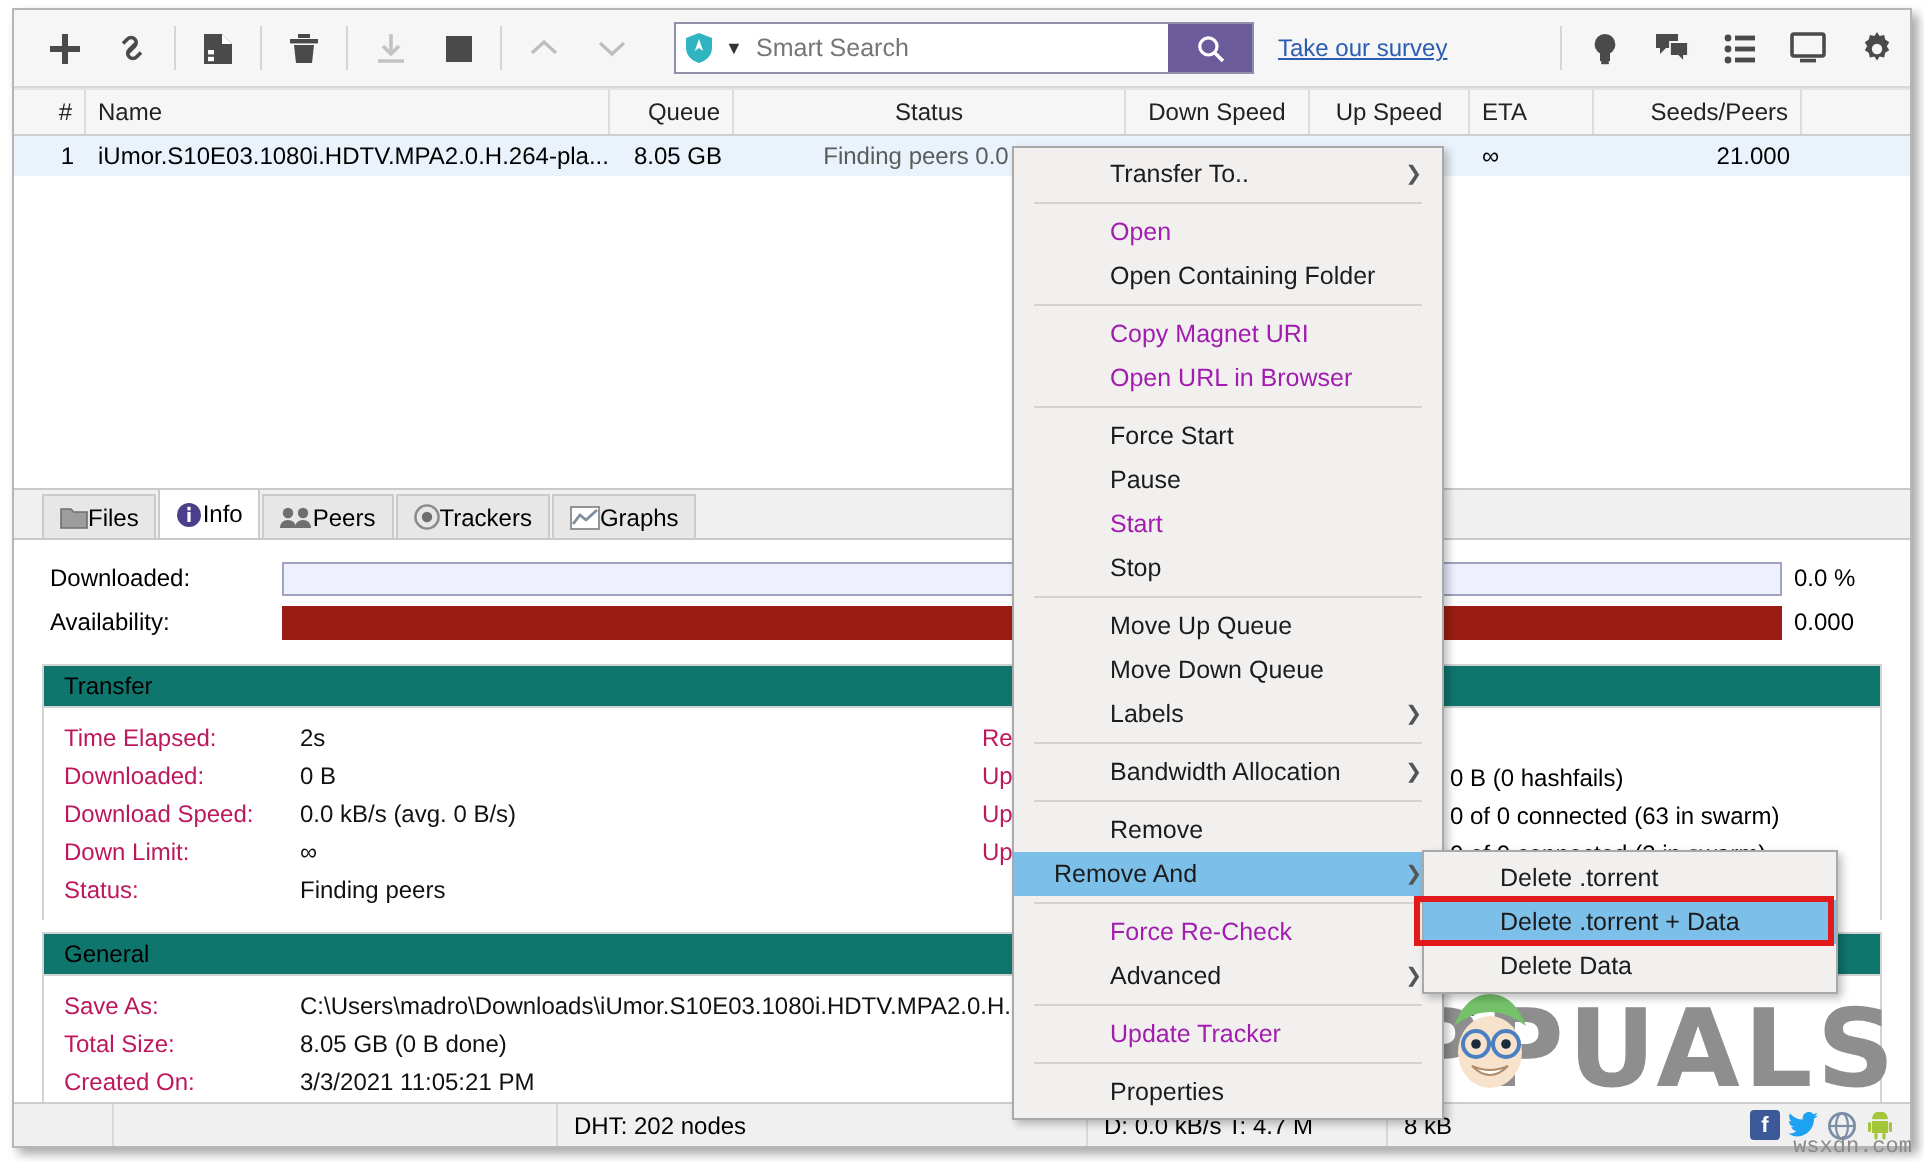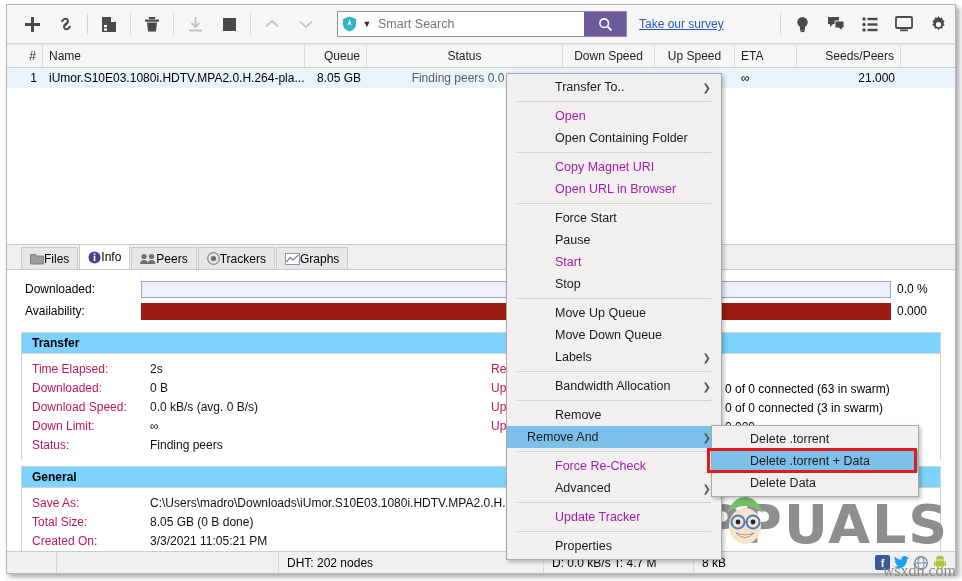--- a/index.html
+++ b/index.html
@@ -191,23 +191,23 @@
     text-align: left;
     font-size: 12px;
   }
   .section {
     margin: 6px 14px 0 14px;
     border: 1px solid #d3d3d3;
     border-bottom: none;
     background: #fff;
   }
   .section-title {
-    background: #7dd3fc;
+    background: #0f766e;
     border-bottom: 1px solid #d3d3d3;
-    font-weight: bold;
+    font-weight: normal;
     font-size: 12px;
     padding: 3px 10px;
   }
   .kvgrid {
     display: flex;
     padding: 5px 0 6px 0;
   }
   .kvcol { width: 50%; }
   .kv {
     display: flex;
@@ -304,24 +304,24 @@
   .wm-face {
     position: absolute;
     left: 712px; top: 490px;
     width: 52px; height: 58px;
     z-index: 11;
     pointer-events: none;
   }
   .wsxdn {
     position: absolute;
     right: 6px; bottom: 1px;
-    font-size: 16px;
+    font-size: 11px;
     color: #8a8a8a;
     z-index: 80;
-    font-family: Liberation Serif, serif;
+    font-family: Liberation Mono, monospace;
     text-align: center;
   }
   svg { display: block; }
 </style>
 </head>
 <body>
 
 <div id="app">
 
   <div class="toolbar">
@@ -591,20 +591,21 @@
             <span class="v">8.05 GB (0 B done)</span>
           </div>
         <div class="kv">
             <span class="k">Created On:</span>
             <span class="v">3/3/2021 11:05:21 PM</span>
           </div>
       </div>
     </div>
 
     <div style="position:absolute; left:718px; top:110px; font-size:12px; line-height:19px;">
+      <div>0 B (0 hashfails)</div>
       <div>0 of 0 connected (63 in swarm)</div>
       <div>0 of 0 connected (3 in swarm)</div>
       <div>0.000</div>
     </div>
 
     <div style="position:absolute; left:722px; top:214px; font-size:12px;">P</div>
     <div style="position:absolute; left:722px; top:233px; font-size:12px;">C</div>
   </div>
 
   <div class="watermark">APPUALS</div>

